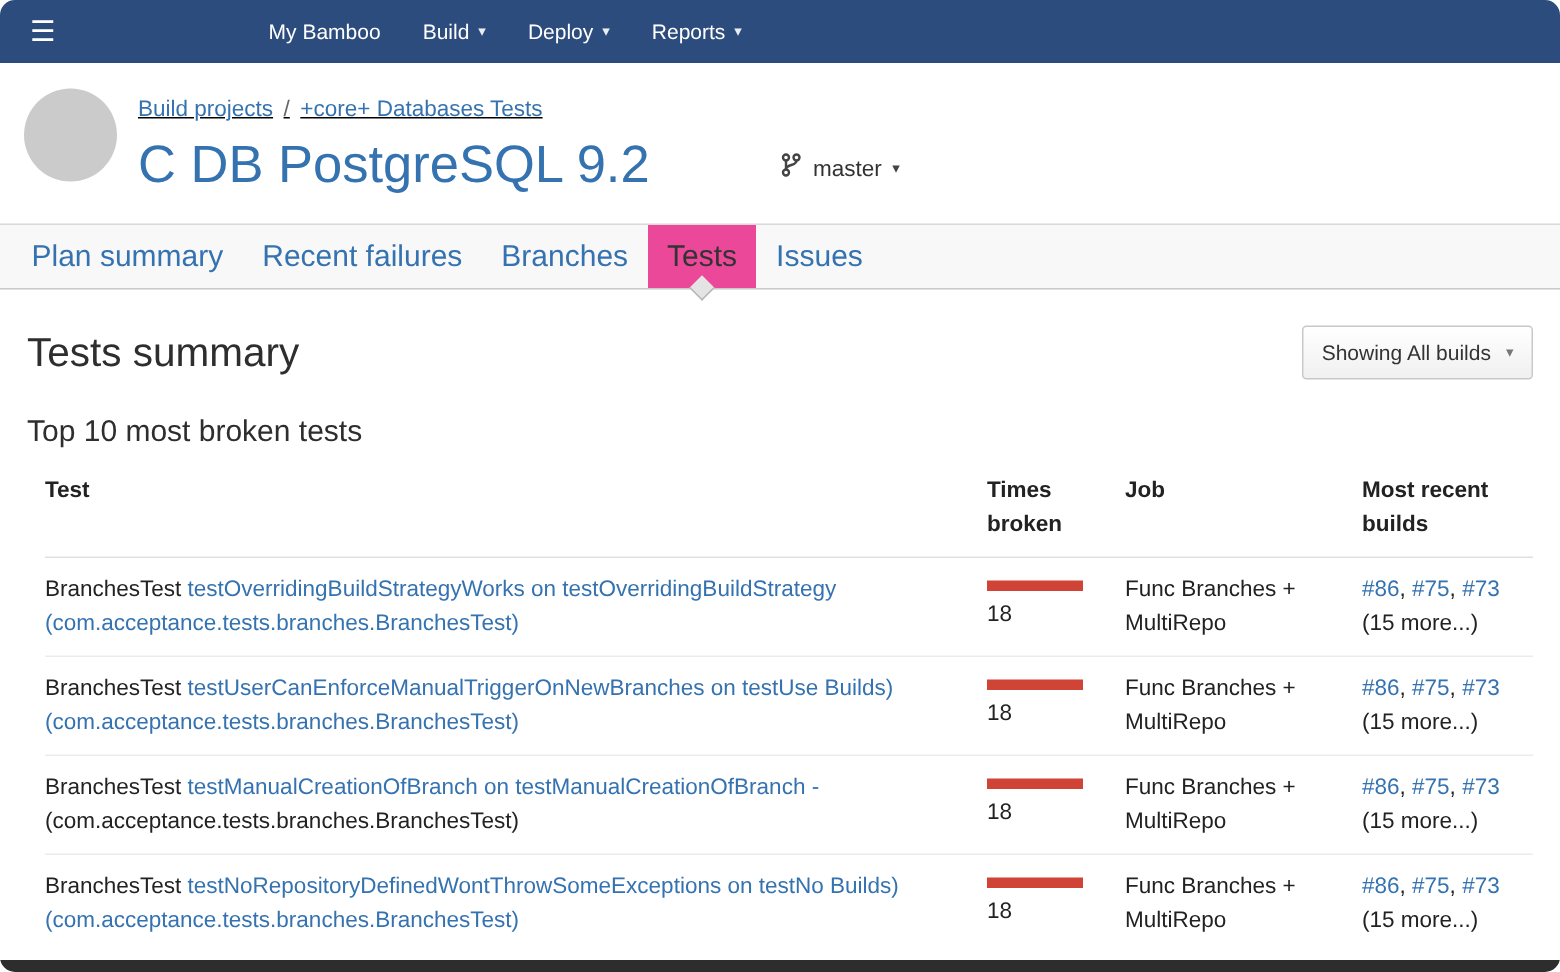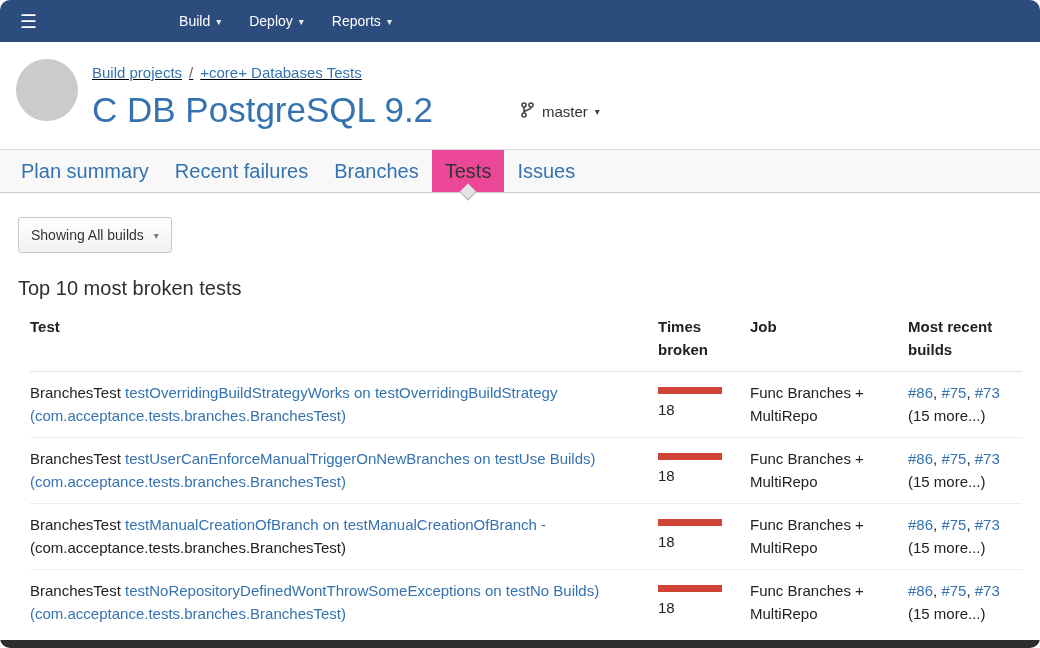--- a/index.html
+++ b/index.html
@@ -100,20 +100,23 @@
   .footer-edge { position: absolute; bottom: 0; left: 0; width: 100%; height: 8px; background: #2d2d2d; }
 </style>
 </head>
 <body>
 
 <div class="page">
 
   <div class="navbar">
     <span class="menu-icon">☰</span>
     <div class="nav-items">
+      <div class="nav-item">
+        <span>My Bamboo</span>
+      </div>
       <div class="nav-item">
         <span>Build</span>
         <span class="nav-caret">▾</span>
       </div>
       <div class="nav-item">
         <span>Deploy</span>
         <span class="nav-caret">▾</span>
       </div>
       <div class="nav-item">
         <span>Reports</span>
@@ -145,20 +148,21 @@
   <div class="tabbar">
     <a href="#" class="tab">Plan summary</a>
     <a href="#" class="tab">Recent failures</a>
     <a href="#" class="tab">Branches</a>
     <a href="#" class="tab active">Tests</a>
     <a href="#" class="tab">Issues</a>
   </div>
 
   <div class="content">
     <div class="summary-row">
+      <h1 class="page-heading">Tests summary</h1>
       <button class="filter-btn">
         <span>Showing All builds</span>
         <span class="filter-caret">▾</span>
       </button>
     </div>
 
     <h2 class="section-title">Top 10 most broken tests</h2>
 
     <table class="tests-table">
       <colgroup>

